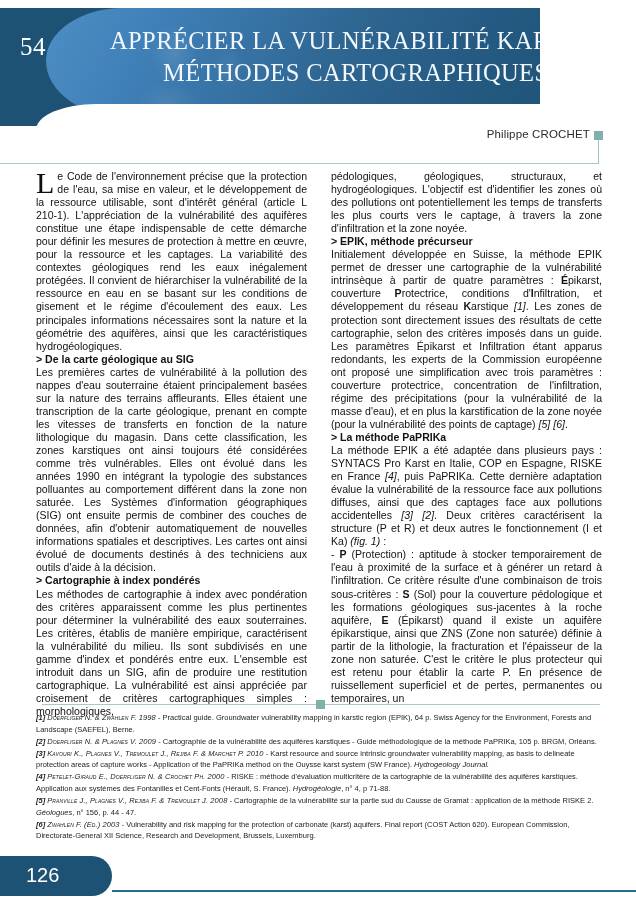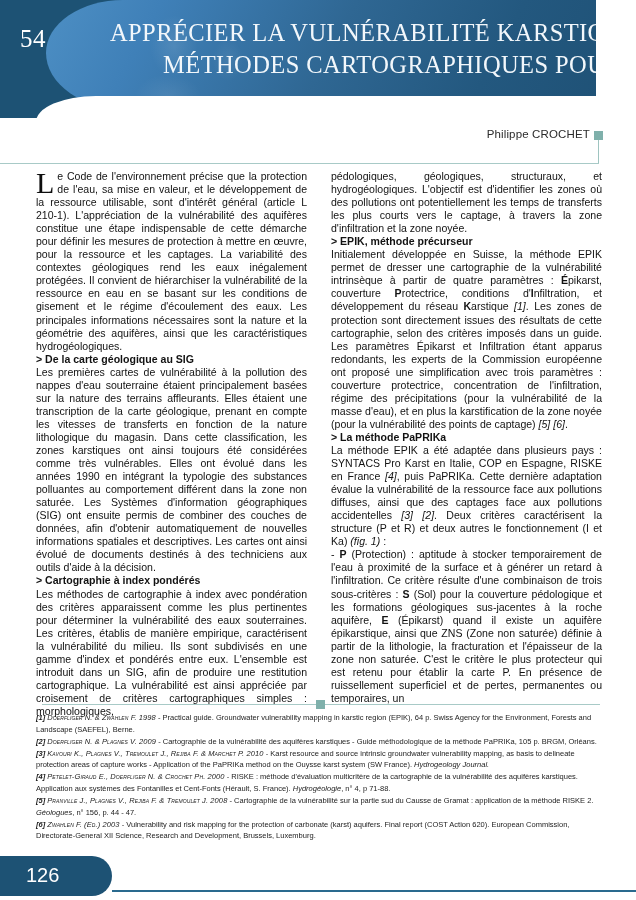--- a/index.html
+++ b/index.html
@@ -6,21 +6,21 @@
   body{
     width:636px;height:900px;
     background:#ffffff;
     font-family:"Liberation Sans", sans-serif;
     overflow:hidden;
     position:relative;
   }
 
   
   #header{
-    position:absolute;left:0;top:0;width:596px;height:118px;
+    position:absolute;left:0;top:8px;width:540px;height:118px;
     overflow:hidden;
   }
   
   #header-band{
     position:absolute;left:0;top:0;width:636px;height:118px;
     background:#1d5274;
   }
   
   #header-panel{
     position:absolute;left:46px;top:0;width:590px;height:110px;

